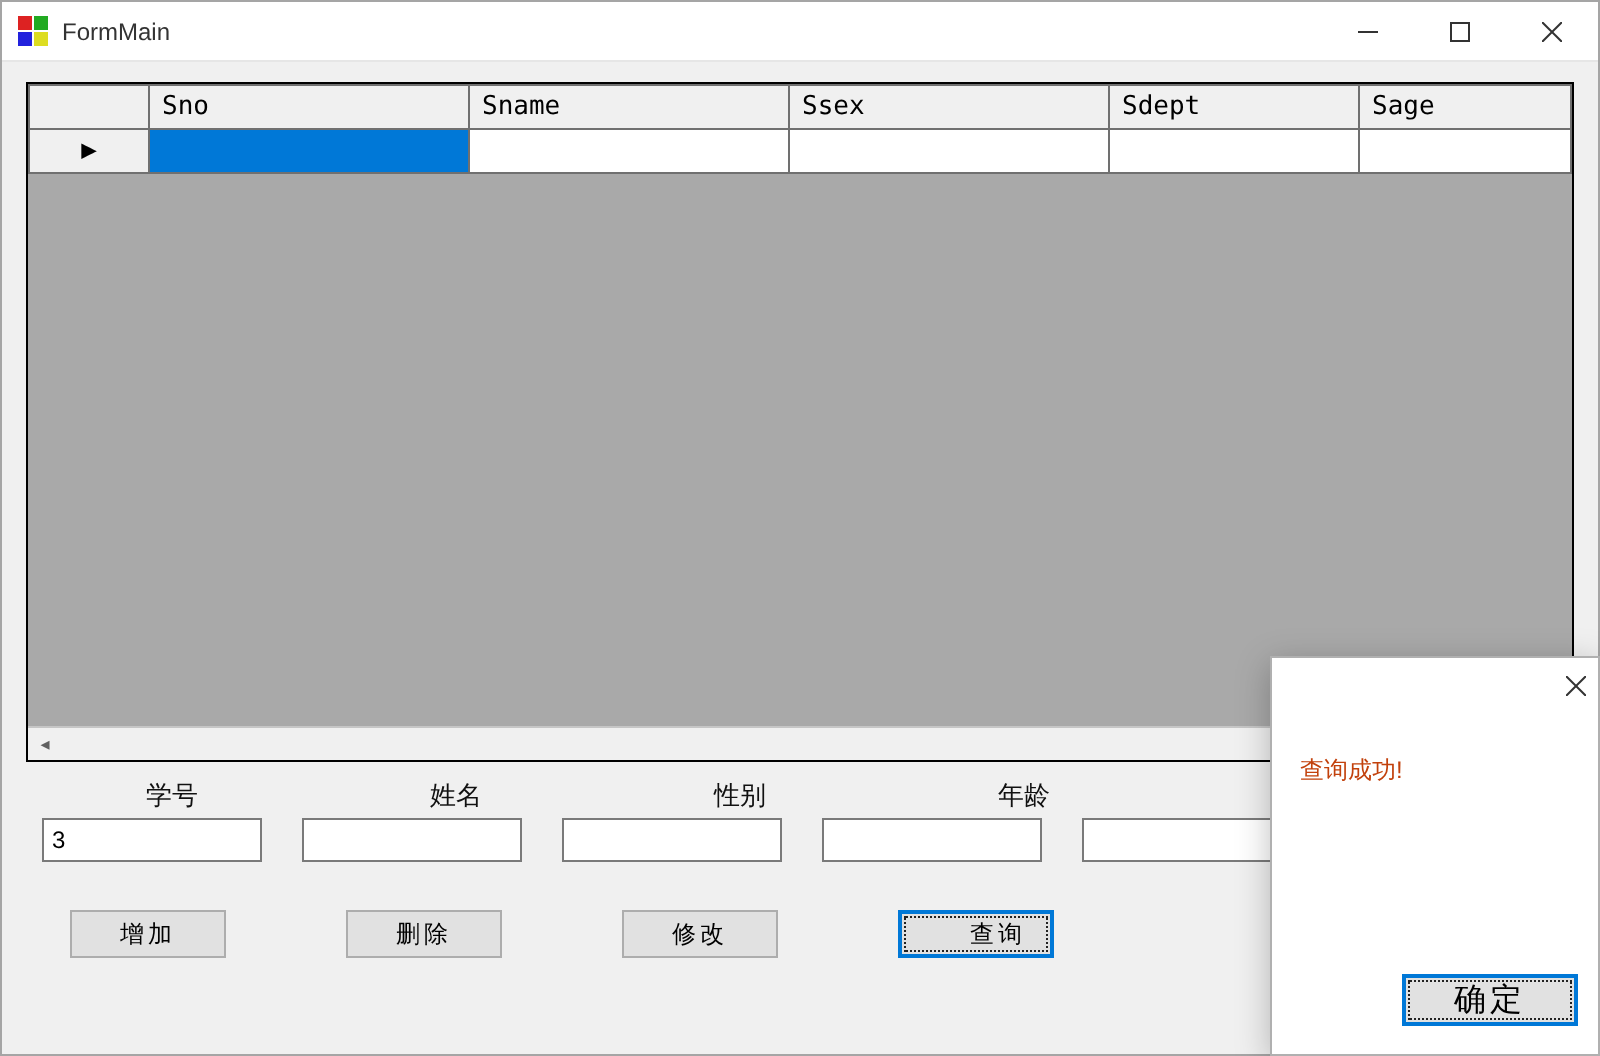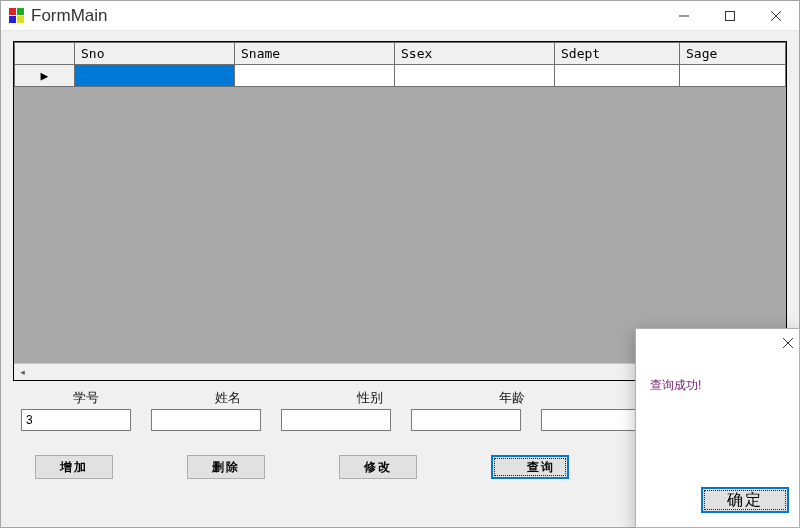--- a/index.html
+++ b/index.html
@@ -17,21 +17,21 @@
     background: #fff;
     display: flex; align-items: center;
     border-bottom: 1px solid #e6e6e6;
     padding-left: 8px;
   }
   .app-icon {
     width: 16px; height: 16px;
     margin-right: 6px;
     display: inline-block;
   }
-  .title-text { font-size: 17px; color: #333; }
+  .title-text { font-size: 12px; color: #333; }
   .titlebar .spacer { flex: 1; }
   .win-btn {
     width: 46px; height: 30px;
     display: flex; align-items: center; justify-content: center;
     color: #333;
   }
   .win-btn svg { width: 10px; height: 10px; }
 
   .client {
     flex: 1;
@@ -114,24 +114,23 @@
     height: 22px;
     border: 1px solid #7a7a7a;
     background: #fff;
     padding: 1px 4px;
     font-size: 12px;
     margin-right: 20px;
   }
 
   .buttons {
     display: flex;
-    gap: 14px;
+    gap: 0;
     margin-top: 24px;
     padding: 0 22px;
-    font-weight: bold;
   }
   .btn {
     width: 78px; height: 24px;
     background: #e1e1e1;
     border: 1px solid #adadad;
     font-size: 12px;
     font-family: "SimSun", sans-serif;
     margin-right: 60px;
     display: flex; align-items: center; justify-content: center;
     letter-spacing: 2px;
@@ -158,21 +157,21 @@
   .popup-titlebar {
     height: 30px;
     display: flex; align-items: center; justify-content: flex-end;
     padding: 0 6px;
   }
   .popup-close svg { width: 10px; height: 10px; }
   .popup-body {
     flex: 1;
     padding: 18px 30px 0 14px;
     font-size: 12px;
-    color: #701a75;
+    color: #c2410c;
   }
   .popup-footer {
     display: flex; justify-content: flex-end;
     padding: 10px 10px 14px 0;
   }
   .popup-ok {
     width: 88px; height: 26px;
     background: #e1e1e1;
     display: flex; align-items: center; justify-content: center;
     font-size: 16px;

